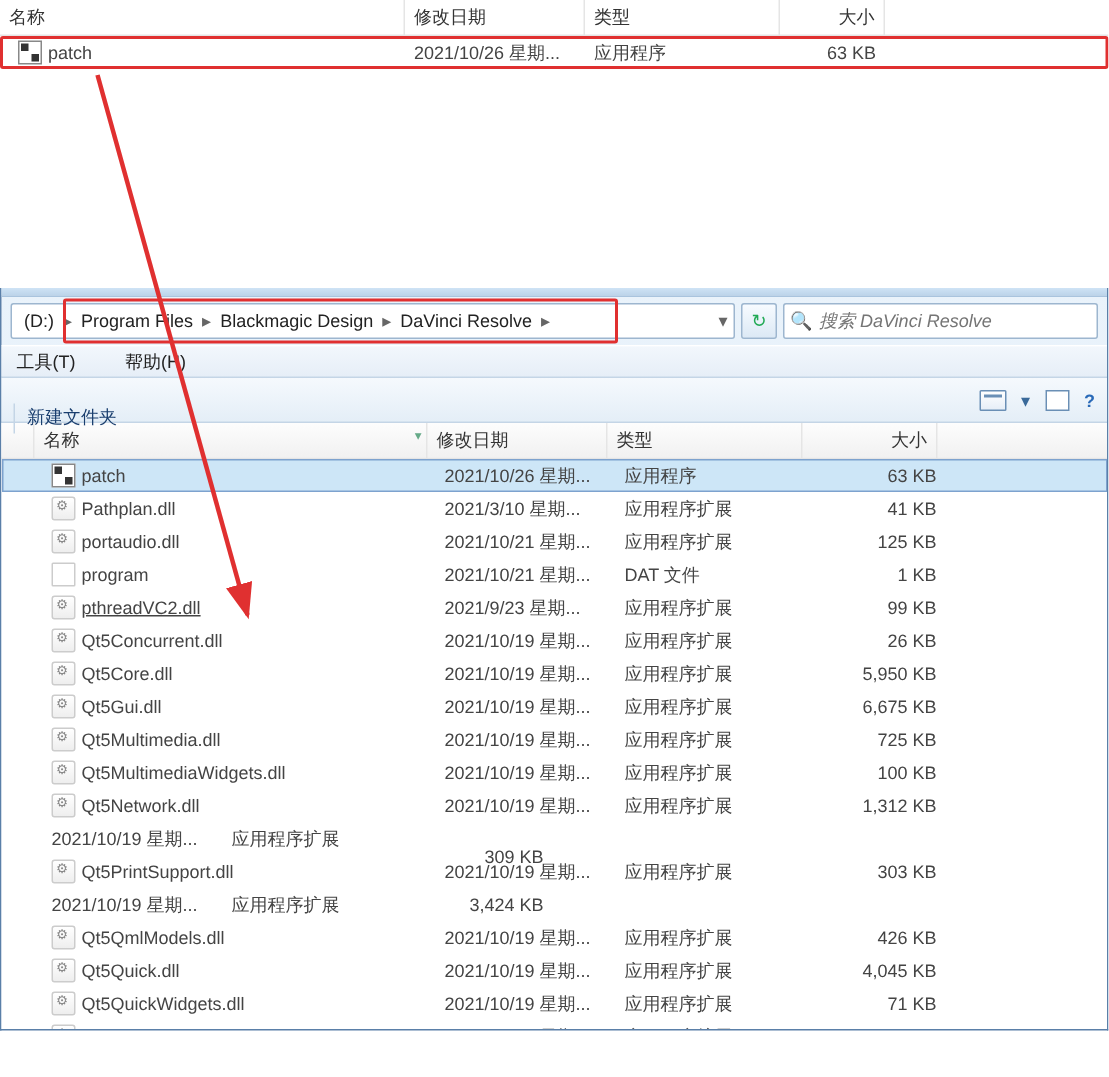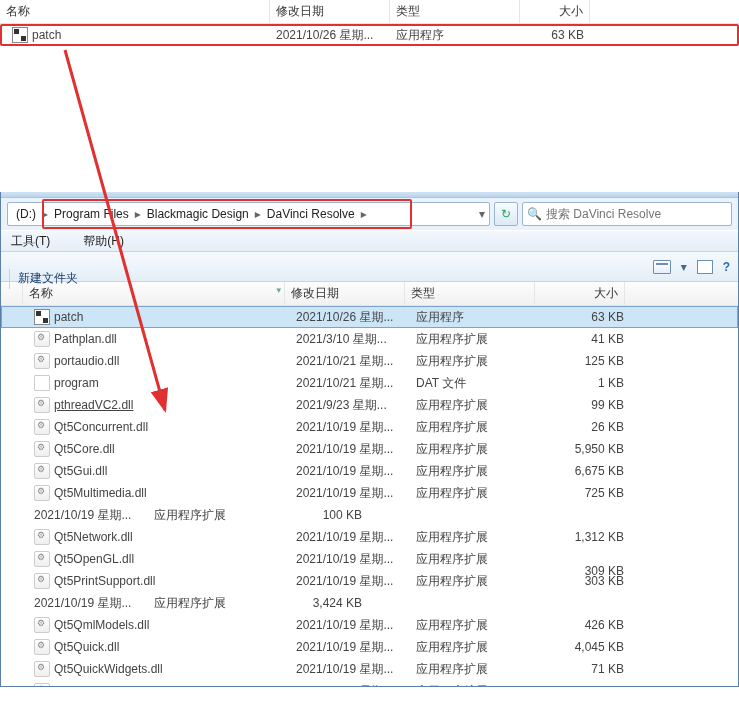--- a/index.html
+++ b/index.html
@@ -36,21 +36,21 @@
 .title-bar-edge { height: 6px; background: linear-gradient(#cfe3f5, #bcd4ea); border-bottom: 1px solid #a9c4de; }
 
 .address-row { display: flex; align-items: center; height: 32px; padding: 3px 6px; gap: 4px; }
 .address-bar { flex: 1; display: flex; align-items: center; height: 24px; background: #fff; border: 1px solid #9db6cf; border-radius: 2px; padding: 0 4px; position: relative; }
 .address-highlight { position: absolute; top: -4px; left: 34px; width: 370px; height: 30px; border: 2px solid #e03030; border-radius: 2px; pointer-events: none; }
 .bc { display: flex; align-items: center; gap: 2px; }
 .bc-seg { padding: 2px 4px; color: #222; cursor: pointer; }
 .bc-sep { color: #666; }
 .refresh-btn { width: 24px; height: 24px; background: linear-gradient(#f7fbff, #dce9f5); border: 1px solid #9db6cf; border-radius: 2px; display: flex; align-items: center; justify-content: center; color: #2a5; }
 .search-box { width: 210px; height: 24px; background: #fff; border: 1px solid #9db6cf; border-radius: 2px; display: flex; align-items: center; padding: 0 4px; gap: 4px; color: #888; }
-.search-box input { border: none; outline: none; flex: 1; color: #3b82f6; background: transparent; }
+.search-box input { border: none; outline: none; flex: 1; font-style: italic; color: #3b82f6; background: transparent; }
 .search-ico { color: #4b7; }
 
 .menu-row { display: flex; align-items: center; height: 22px; padding: 0 4px; gap: 21px; background: linear-gradient(#f2f7fc, #e6eef7); border-top: 1px solid #fff; border-bottom: 1px solid #c4d5e6; }
 .menu-item { padding: 2px 6px; color: #222; }
 
 .toolbar-row { display: flex; align-items: center; height: 30px; padding: 0 8px; background: linear-gradient(#f5f9fd, #e4eef7); border-bottom: 1px solid #c4d5e6; justify-content: space-between; }
 .tool-left { display: flex; align-items: center; gap: 8px; margin-top: 24px; }
 .tool-label { color: #1a3e6e; }
 .tool-right { display: flex; align-items: center; gap: 10px; color: #3a6a9a; }
 .view-ico { width: 18px; height: 14px; border: 1px solid #6a8fb5; border-radius: 1px; background: linear-gradient(#fff, #e6eef7); position: relative; }
@@ -236,40 +236,40 @@
     <div class="cell cell-name" style="width:262px;">
             <span class="ico ico-dll"></span>
             <span>Qt5Multimedia.dll</span>
           </div>
     <div class="cell cell-date">2021/10/19 星期...</div>
     <div class="cell cell-type">应用程序扩展</div>
     <div class="cell cell-size" style="width:90px;">725 KB</div>
         </div>
         <div class="file-row">
     <div style="width:22px;"></div>
+    <div class="cell cell-name" style="width:262px;">
+            <span class="ico ico-dll"></span>
+            <span>Qt5MultimediaWidgets.dll</span>
+          </div>
     <div class="cell cell-date">2021/10/19 星期...</div>
     <div class="cell cell-type">应用程序扩展</div>
     <div class="cell cell-size" style="width:90px;">100 KB</div>
         </div>
         <div class="file-row">
     <div style="width:22px;"></div>
     <div class="cell cell-name" style="width:262px;">
             <span class="ico ico-dll"></span>
             <span>Qt5Network.dll</span>
           </div>
     <div class="cell cell-date">2021/10/19 星期...</div>
     <div class="cell cell-type">应用程序扩展</div>
     <div class="cell cell-size" style="width:90px;">1,312 KB</div>
         </div>
         <div class="file-row">
     <div style="width:22px;"></div>
-    <div class="cell cell-name" style="width:262px;">
-            <span class="ico ico-dll"></span>
-            <span>Qt5OpenGL.dll</span>
-          </div>
     <div class="cell cell-date">2021/10/19 星期...</div>
     <div class="cell cell-type">应用程序扩展</div>
     <div class="cell cell-size" style="width:90px;margin-top:24px;">309 KB</div>
         </div>
         <div class="file-row">
     <div style="width:22px;"></div>
     <div class="cell cell-name" style="width:262px;">
             <span class="ico ico-dll"></span>
             <span>Qt5PrintSupport.dll</span>
           </div>

